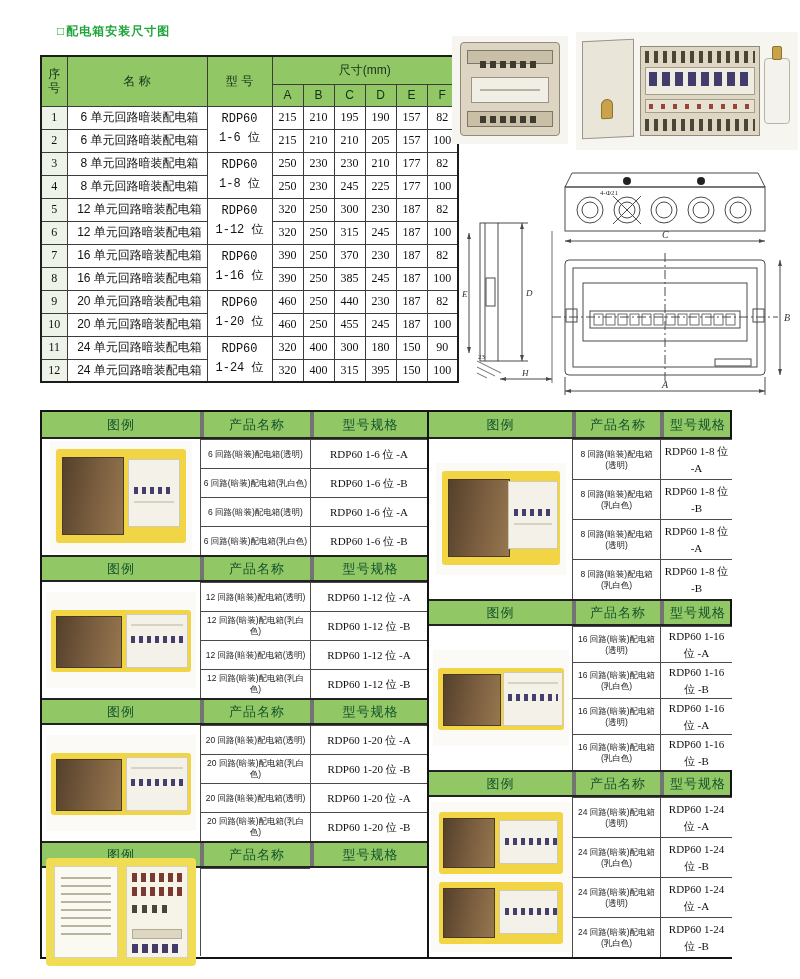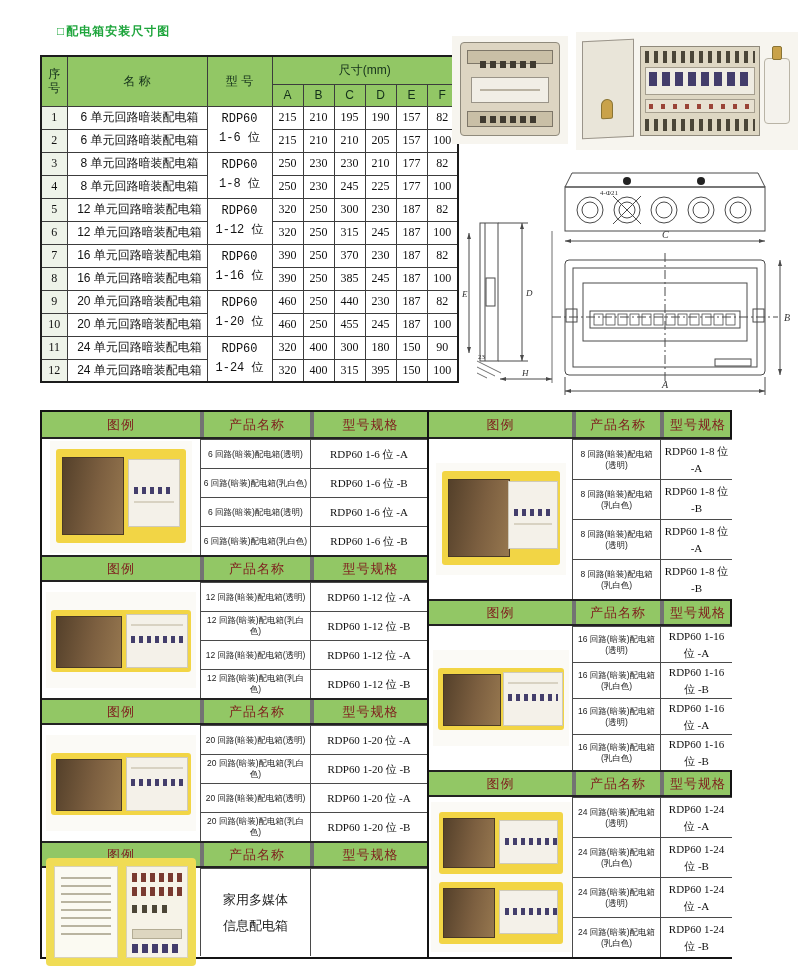--- a/index.html
+++ b/index.html
@@ -79,21 +79,21 @@
     display:flex; background:#fff; }
   .grp { display:flex; flex-direction:column; }
   .grp-left  { width:385px; }
   .grp-right { width:303px; border-left:2px solid #141414; }
 
   .cat-head { display:grid; background:#92c765; border-bottom:2px solid #222; }
   .sec + .sec .cat-head { border-top:2px solid #222; }
   .grp-left  .cat-head { grid-template-columns:158px 110px 117px; height:27px; }
   .grp-right .cat-head { grid-template-columns:143px 88px 72px;  height:27px; }
   .cat-head > div { display:flex; align-items:center; justify-content:center; font-size:13px;
-    color:#7f1d1d; letter-spacing:1px; }
+    color:#14532d; letter-spacing:1px; }
   .cat-head > div + div { border-left:4px solid #737373; }
 
   .cat-body { display:grid; }
   .grp-left  .cat-body { grid-template-columns:158px 110px 117px; }
   .grp-right .cat-body { grid-template-columns:143px 88px 72px; }
   .grp-left  .cat-body.quad { grid-auto-rows:29px;border-radius:31px; }
   .grp-right .sec1 .cat-body.quad { grid-auto-rows:40px; }
   .grp-right .sec2 .cat-body.quad { grid-auto-rows:36px; }
   .grp-right .sec3 .cat-body.quad { grid-auto-rows:40px; }
   .legend-cell { grid-row:1 / 5; display:flex; align-items:center; justify-content:center;
@@ -557,26 +557,20 @@
             <div class="sheet">
                 <div class="lines"></div>
               </div>
             <div class="gear">
               <div class="r1"></div>
                 <div class="r2"></div>
                 <div class="r3"></div>
                 <div class="r4"></div>
                 <div class="r5"></div>
             </div>
-          </div>
-        </div>
-        <div class="c-prod row1 mm-name">
-          <div>
-            <div>家用多媒体</div>
-            <div>信息配电箱</div>
           </div>
         </div>
         <div class="c-spec row1"></div>
       </div>
     </div>
   </div>
 
   <div class="grp grp-right">
 
     <div class="sec sec1">

